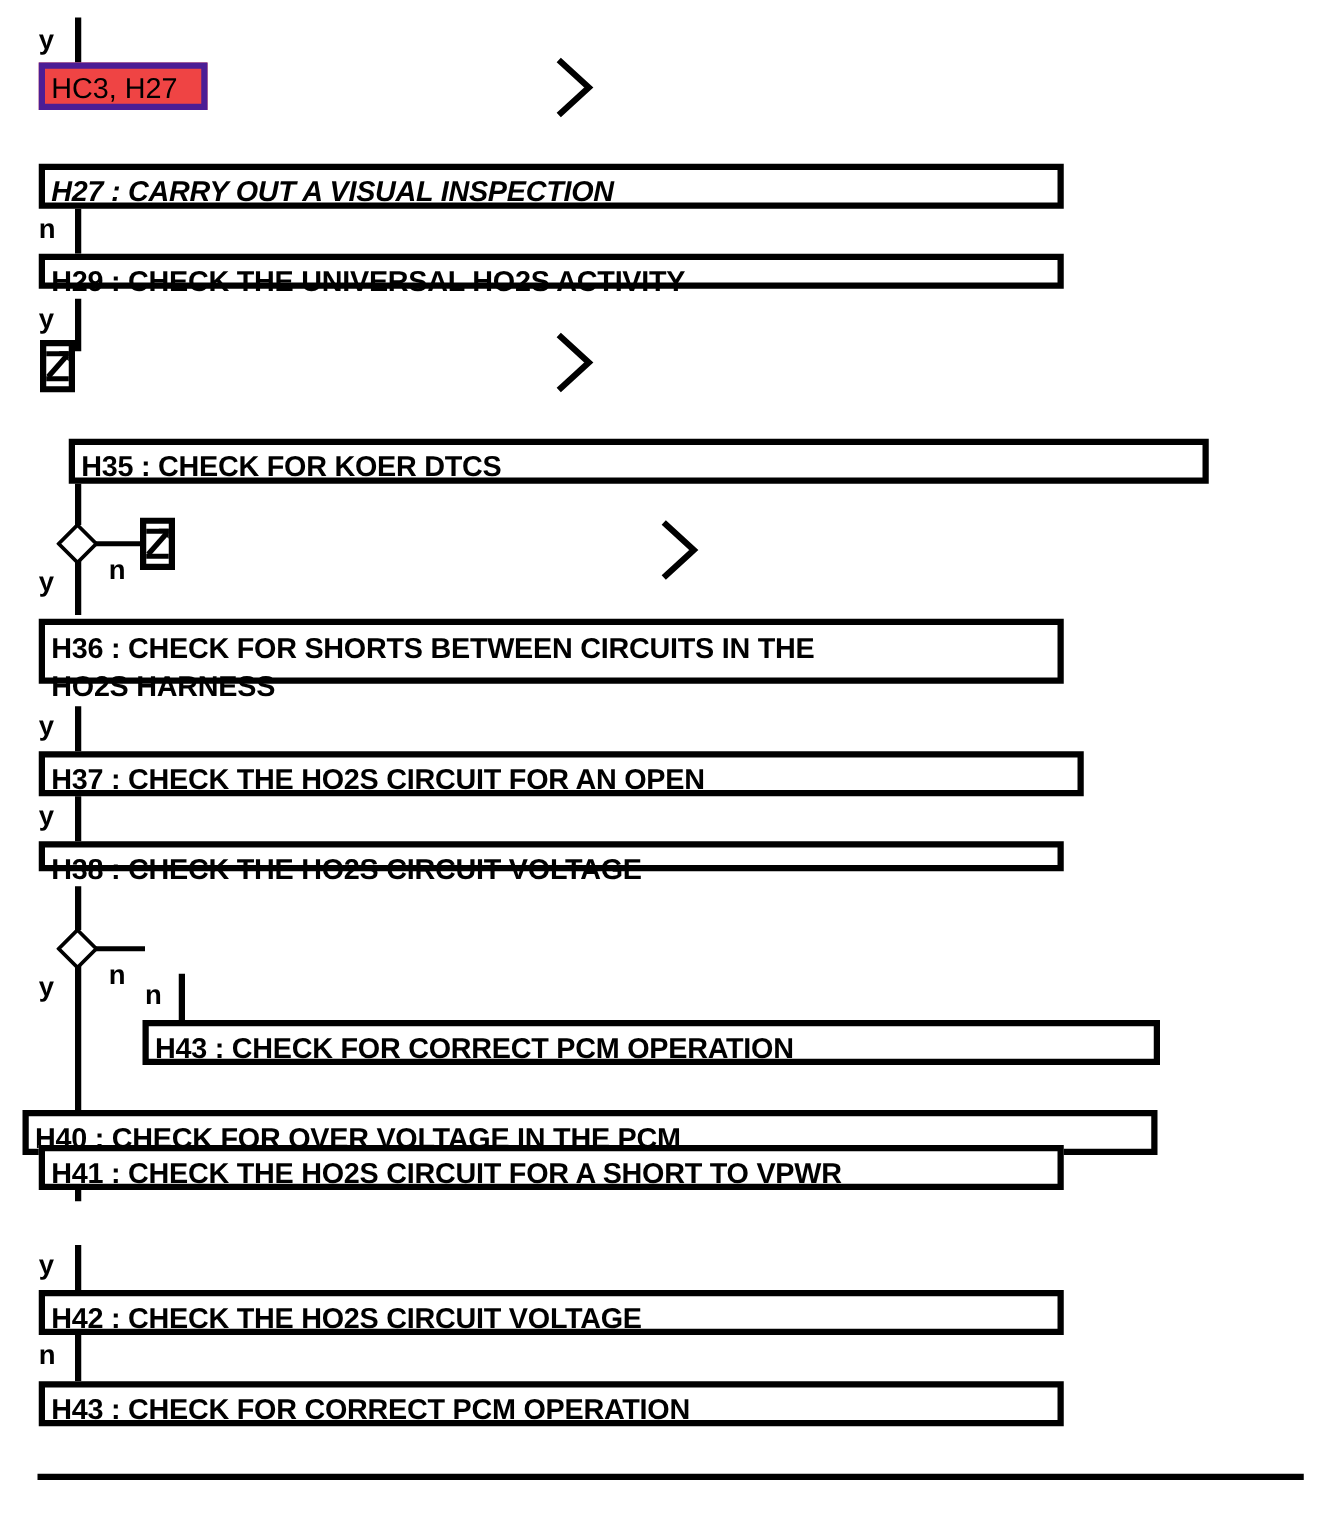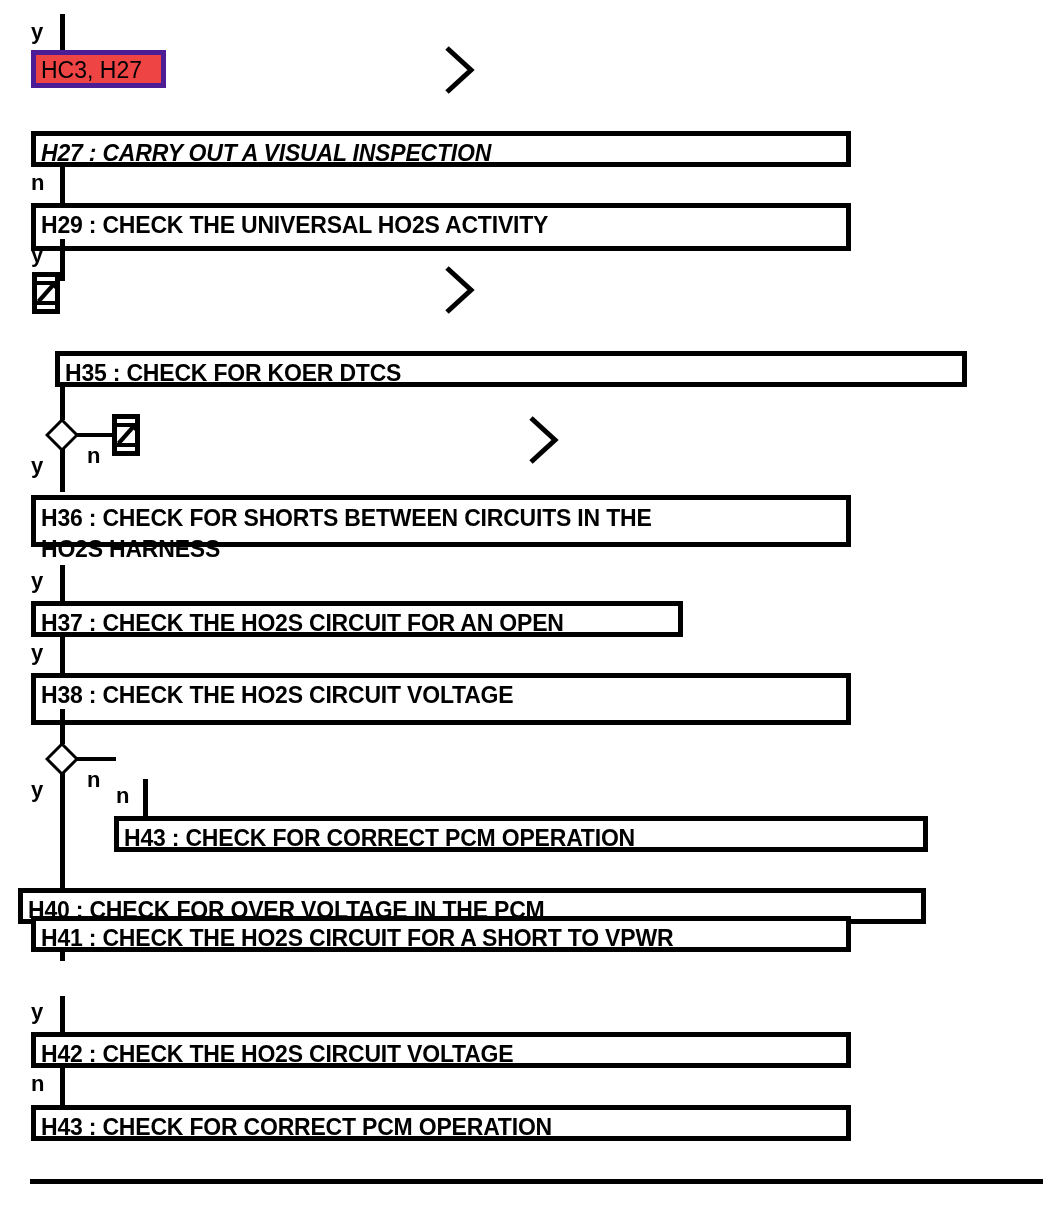--- a/index.html
+++ b/index.html
@@ -118,21 +118,21 @@
     <svg width="34" height="52" viewBox="0 0 34 52">
       <polyline points="4,4 28,26 4,48" fill="none" stroke="#000000" stroke-width="5"></polyline>
     </svg>
   </div>
 
   <div class="box" style="left:31px; top:131px; width:820px; height:36px;font-style:italic;">H27 : CARRY OUT A VISUAL INSPECTION</div>
 
   <div class="vline" style="left:60px; top:167px; height:36px;"></div>
   <span class="branch-label" style="left:31px; top:172px;">n</span>
 
-  <div class="box" style="left:31px; top:203px; width:820px; height:48px;">H29 : CHECK THE UNIVERSAL HO2S ACTIVITY</div>
+  <div class="box" style="left:31px; top:203px; width:820px; height:28px;">H29 : CHECK THE UNIVERSAL HO2S ACTIVITY</div>
 
   <div class="vline" style="left:60px; top:239px; height:42px;"></div>
   <span class="branch-label" style="left:31px; top:244px;">y</span>
 
   <div class="zbox" style="left:32px; top:272px;">
     <svg width="28" height="42" viewBox="0 0 28 42">
       <rect x="0" y="0" width="28" height="42" fill="#000000"></rect>
       <rect x="5" y="5" width="18" height="32" fill="#ffffff"></rect>
       <rect x="5" y="9" width="18" height="4" fill="#000000"></rect>
       <rect x="5" y="29" width="18" height="4" fill="#000000"></rect>
@@ -179,26 +179,26 @@
       <polyline points="4,4 28,26 4,48" fill="none" stroke="#000000" stroke-width="5"></polyline>
     </svg>
   </div>
 
   <div class="box two-line" style="left:31px; top:495px; width:820px; height:52px;">H36 : CHECK FOR SHORTS BETWEEN CIRCUITS IN THE
 HO2S HARNESS</div>
 
   <div class="vline" style="left:60px; top:565px; height:37px;"></div>
   <span class="branch-label" style="left:31px; top:570px;">y</span>
 
-  <div class="box" style="left:31px; top:601px; width:652px; height:36px;">H37 : CHECK THE HO2S CIRCUIT FOR AN OPEN</div>
+  <div class="box" style="left:31px; top:601px; width:836px; height:36px;">H37 : CHECK THE HO2S CIRCUIT FOR AN OPEN</div>
 
   <div class="vline" style="left:60px; top:637px; height:37px;"></div>
   <span class="branch-label" style="left:31px; top:642px;">y</span>
 
-  <div class="box" style="left:31px; top:673px; width:820px; height:52px;">H38 : CHECK THE HO2S CIRCUIT VOLTAGE</div>
+  <div class="box" style="left:31px; top:673px; width:820px; height:24px;">H38 : CHECK THE HO2S CIRCUIT VOLTAGE</div>
 
   <div class="vline" style="left:60px; top:709px; height:35px;"></div>
 
   <div class="diamond" style="left:45px; top:742px;">
     <svg width="34" height="34" viewBox="0 0 34 34">
       <polygon points="17,2 32,17 17,32 2,17" fill="#ffffff" stroke="#000000" stroke-width="3"></polygon>
     </svg>
   </div>
 
   <div class="hline" style="left:76px; top:757px; width:40px;"></div>

